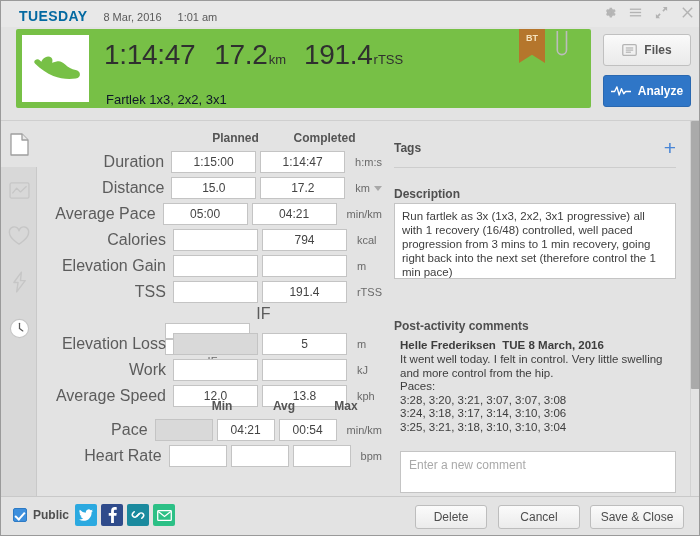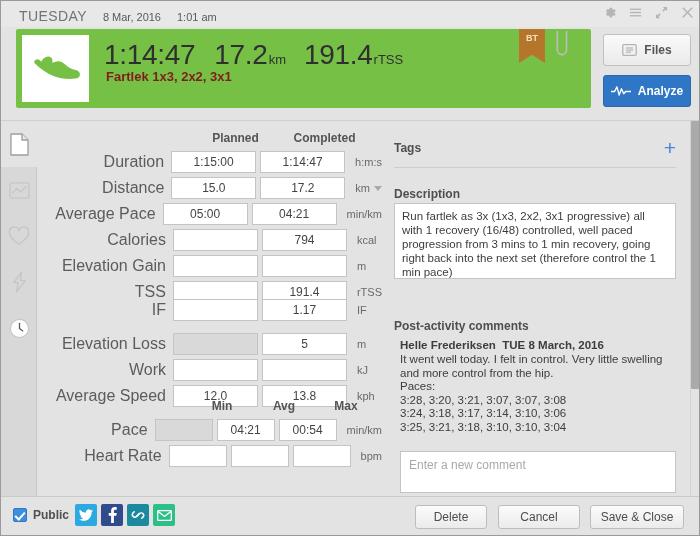--- a/index.html
+++ b/index.html
@@ -29,21 +29,21 @@
   }
   .win-ctrls .wc { width: 15px; height: 15px; color: #b3b3b3; display: block; }
   .win-ctrls .wc svg { display: block; }
 
   
   #dateline {
     position: absolute; left: 18px; top: 7px;
     display: flex; align-items: baseline; gap: 16px;
     color: #4a4a4a;
   }
-  #dateline .dow { font-size: 14px; font-weight: normal; letter-spacing: .4px; color: #737373;}
+  #dateline .dow { font-size: 14px; font-weight: bold; letter-spacing: .4px; color: #0369a1;}
   #dateline .dt  { font-size: 11px; color: #5a5a5a; }
   #dateline .tm  { font-size: 11px; color: #5a5a5a; }
 
   #banner {
     position: absolute; left: 15px; top: 28px;
     width: 575px; height: 79px;
     background: #76c council; 
     background: #77c046;
     border-radius: 2px;
     overflow: hidden;
@@ -56,22 +56,22 @@
   #banner .shoebox svg { display:block; }
   #banner .stats {
     position: absolute; left: 88px; top: 10px;
     display: flex; align-items: baseline; gap: 18px;
     color: #333;
   }
   .stat { display: flex; align-items: baseline; }
   .stat .v { font-size: 28px; font-weight: 400; color: #2f2f2f; letter-spacing: -0.3px;}
   .stat .u { font-size: 13px; font-weight: 400; color: #2f2f2f; margin-left: 1px;}
   #banner .subtitle {
-    position: absolute; left: 90px; top: 40px;
-    font-size: 13px; font-weight: bold; color: #7f1d1d;
+    position: absolute; left: 90px; top: 63px;
+    font-size: 13px; font-weight: normal; color: #0f172a;
   }
   #btbadge {
     position: absolute; left: 518px; top: 28px; width: 26px; height: 34px;
   }
   #btbadge .rib {
     position: relative; width: 26px; height: 34px;
     background: #b5762c;
     clip-path: polygon(0 0, 100% 0, 100% 100%, 50% 76%, 0 100%);
   }
   #btbadge .rib span {
@@ -429,21 +429,21 @@
             </div>
           </div>
           <div class="frow" style="top: 158px;">
             <div class="flabel">TSS</div>
             <input class="fin" style="">
             <input class="fin" value="191.4" style="">
             <div class="funit">
               <span>rTSS</span>
             </div>
           </div>
-          <div class="frow" style="top: 176px;">
+          <div class="frow" style="top: 184px; flex-direction: column;">
             <div class="flabel">IF</div>
             <input class="fin" style="">
             <input class="fin" value="1.17" style="">
             <div class="funit">
               <span>IF</span>
             </div>
           </div>
           <div class="frow" style="top: 210px;">
             <div class="flabel">Elevation Loss</div>
             <input class="fin dis" readonly="" style="">

